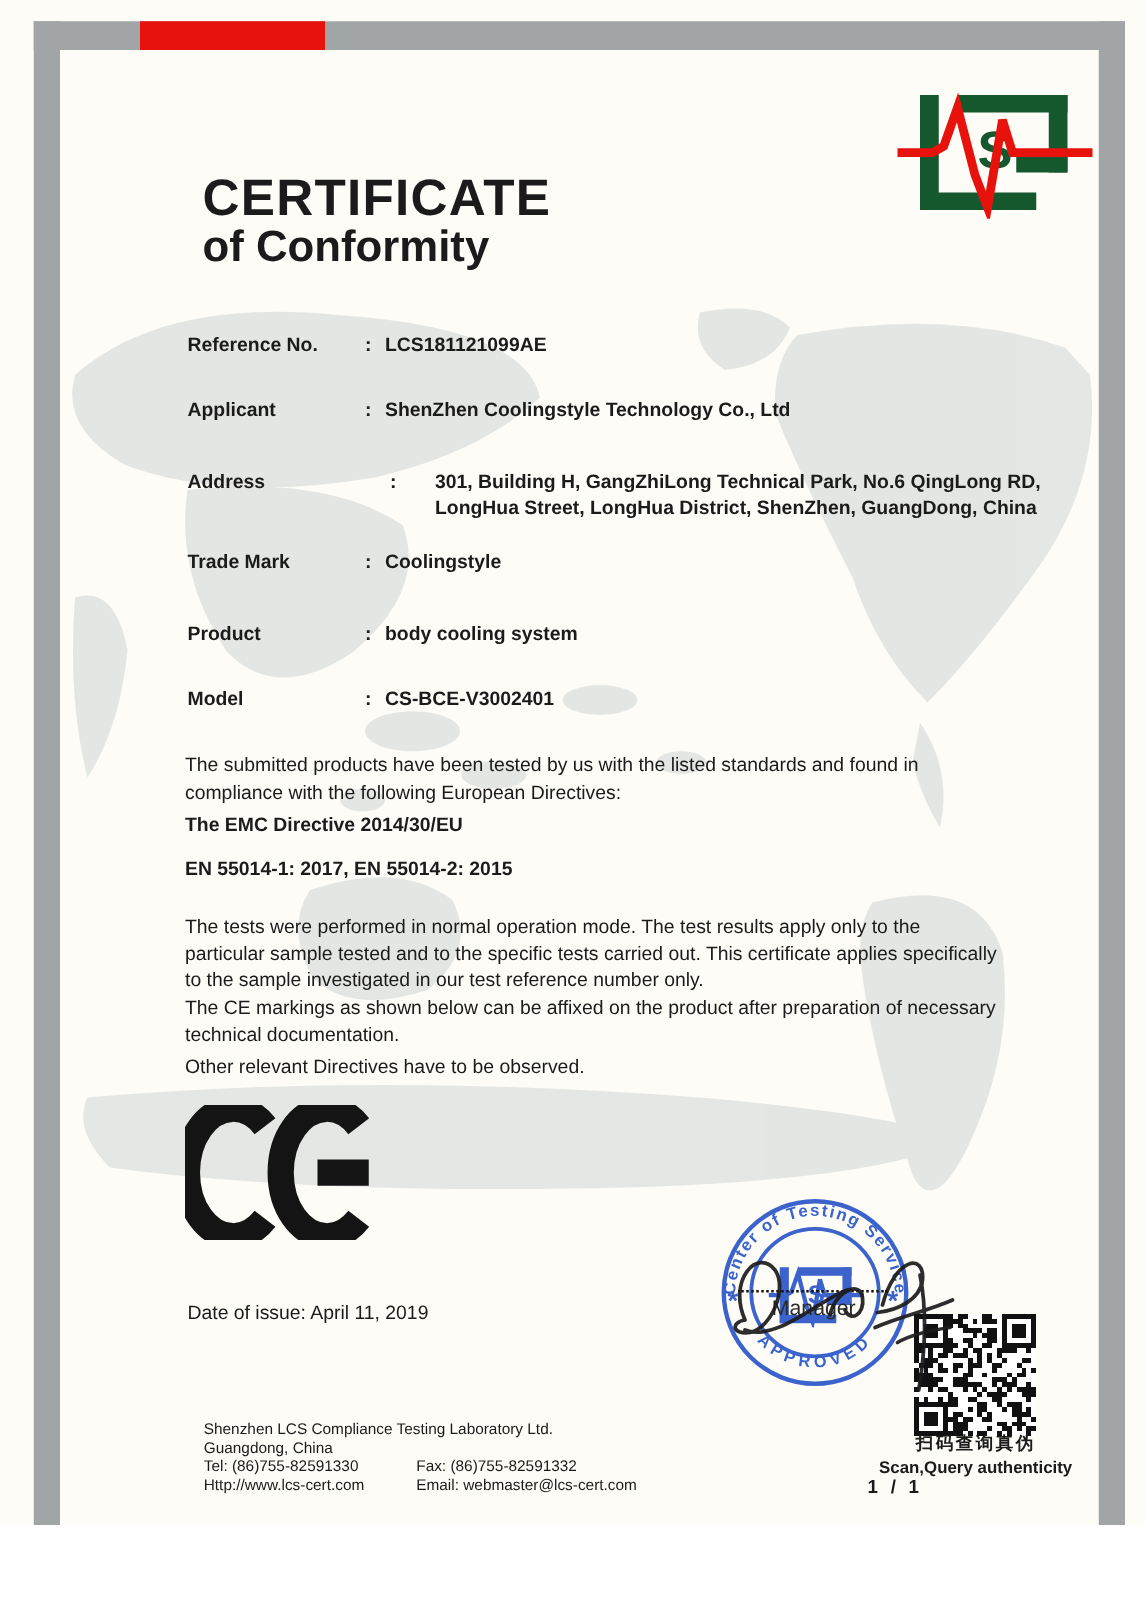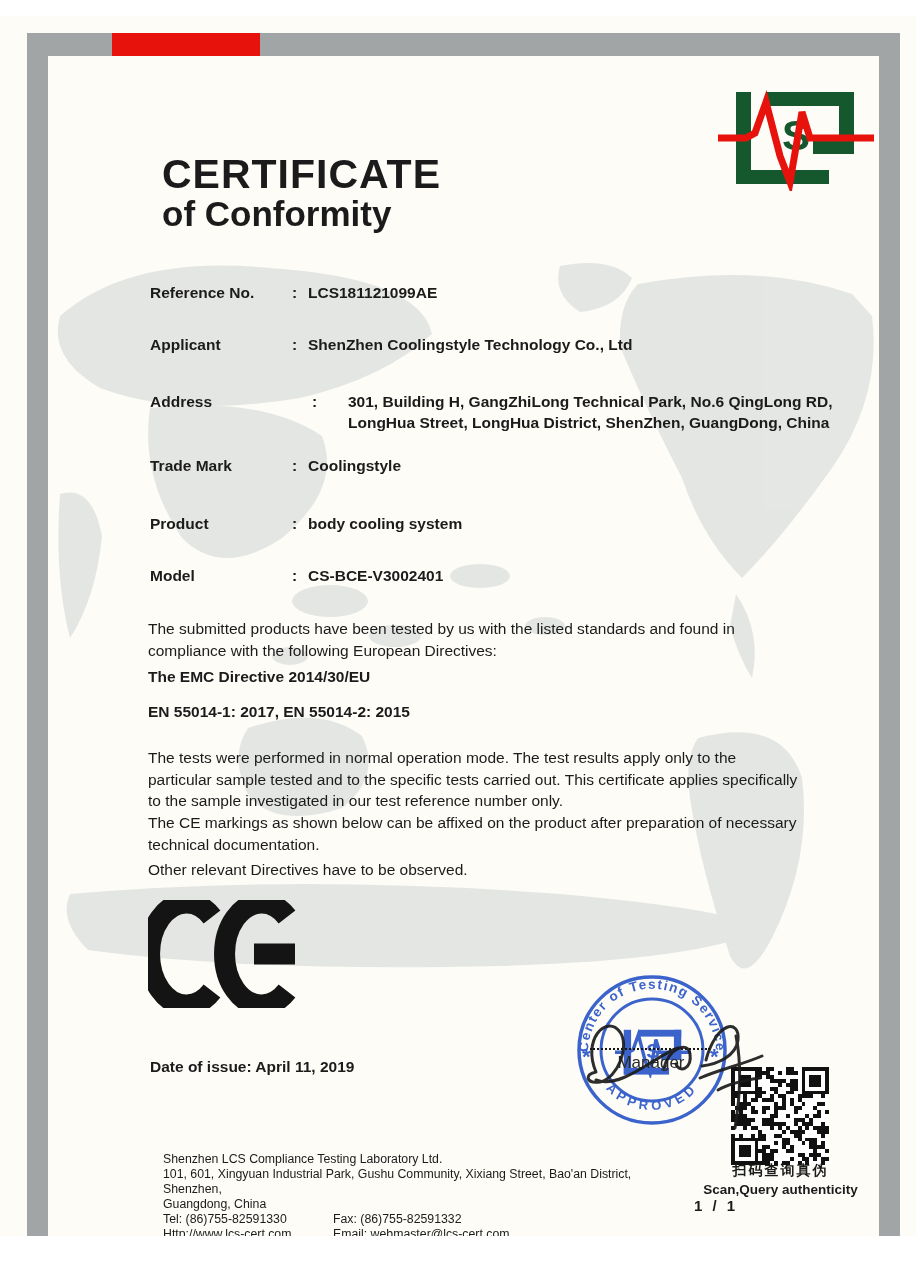--- a/index.html
+++ b/index.html
@@ -1,17 +1,17 @@
 <!DOCTYPE html>
 <html><head>
 <meta charset="utf-8">
 <style>
   html,body{margin:0;padding:0;background:#ffffff;}
   .page{
-    position:relative;width:916px;height:1220px;margin:16px auto;
+    position:relative;width:916px;height:1220px;margin:0 auto;
     background:#fdfcf7;overflow:hidden;
     font-family:"Liberation Sans", sans-serif;color:#1b1b1b;
   }
   .abs{position:absolute;}
   
   .band{position:absolute;background:#a2a5a6;}
   .band-top{left:27px;top:17px;width:873px;height:23px;}
   .band-left{left:27px;top:17px;width:21px;height:1253px;}
   .band-right{left:879px;top:17px;width:21px;height:1253px;}
   .band-bottom{left:27px;top:1248px;width:873px;height:22px;}
@@ -36,21 +36,21 @@
   .bold{font-weight:bold;}
   
   .ce{left:148px;top:884px;z-index:2;}
   
   .stamp{left:574px;top:956px;z-index:3;opacity:.92;}
   .sig{left:566px;top:978px;z-index:5;}
   .manager-block{left:590px;top:1032px;z-index:4;width:122px;}
   .dotline{border-top:2.5px dotted #151515;width:120px;height:0;}
   .manager-label{font-size:17px;margin-top:3px;text-align:center;color:#2a2a2a;}
   
-  .date-row{left:150px;top:1042px;font-size:15.5px;font-weight:bold;z-index:2;}
+  .date-row{left:150px;top:1042px;font-size:15.5px;font-weight:normal;z-index:2;}
   
   .qr-box{left:731px;top:1051px;width:98px;height:98px;background:#fff;z-index:4;}
   .qr-caption{left:698px;top:1146px;width:165px;text-align:center;z-index:4;}
   .qr-zh{font-size:14px;font-weight:bold;letter-spacing:2px;}
   .qr-en{font-size:13.5px;font-weight:bold;margin-top:2px;}
   .pagenum{left:694px;top:1181px;font-size:15px;font-weight:bold;letter-spacing:3px;z-index:4;}
   
   .footer{left:163px;top:1136px;width:530px;font-size:12.3px;line-height:15px;z-index:2;}
   .foot-cols{display:grid;grid-template-columns:170px auto;}
   
@@ -440,21 +440,20 @@
       </svg>
   </div>
   <div class="abs qr-caption">
     <div class="qr-zh">扫码查询真伪</div>
     <div class="qr-en">Scan,Query authenticity</div>
   </div>
   <div class="abs pagenum">1 / 1</div>
 
   <div class="abs footer">
     <div>Shenzhen LCS Compliance Testing Laboratory Ltd.</div>
-    <div>101, 601, Xingyuan Industrial Park, Gushu Community, Xixiang Street, Bao'an District, Shenzhen,</div>
     <div>Guangdong, China</div>
     <div class="foot-cols">
       <div>Tel: (86)755-82591330</div>
       <div>Fax: (86)755-82591332</div>
     </div>
     <div class="foot-cols">
       <div>Http://www.lcs-cert.com</div>
       <div>Email: webmaster@lcs-cert.com</div>
     </div>
   </div>

